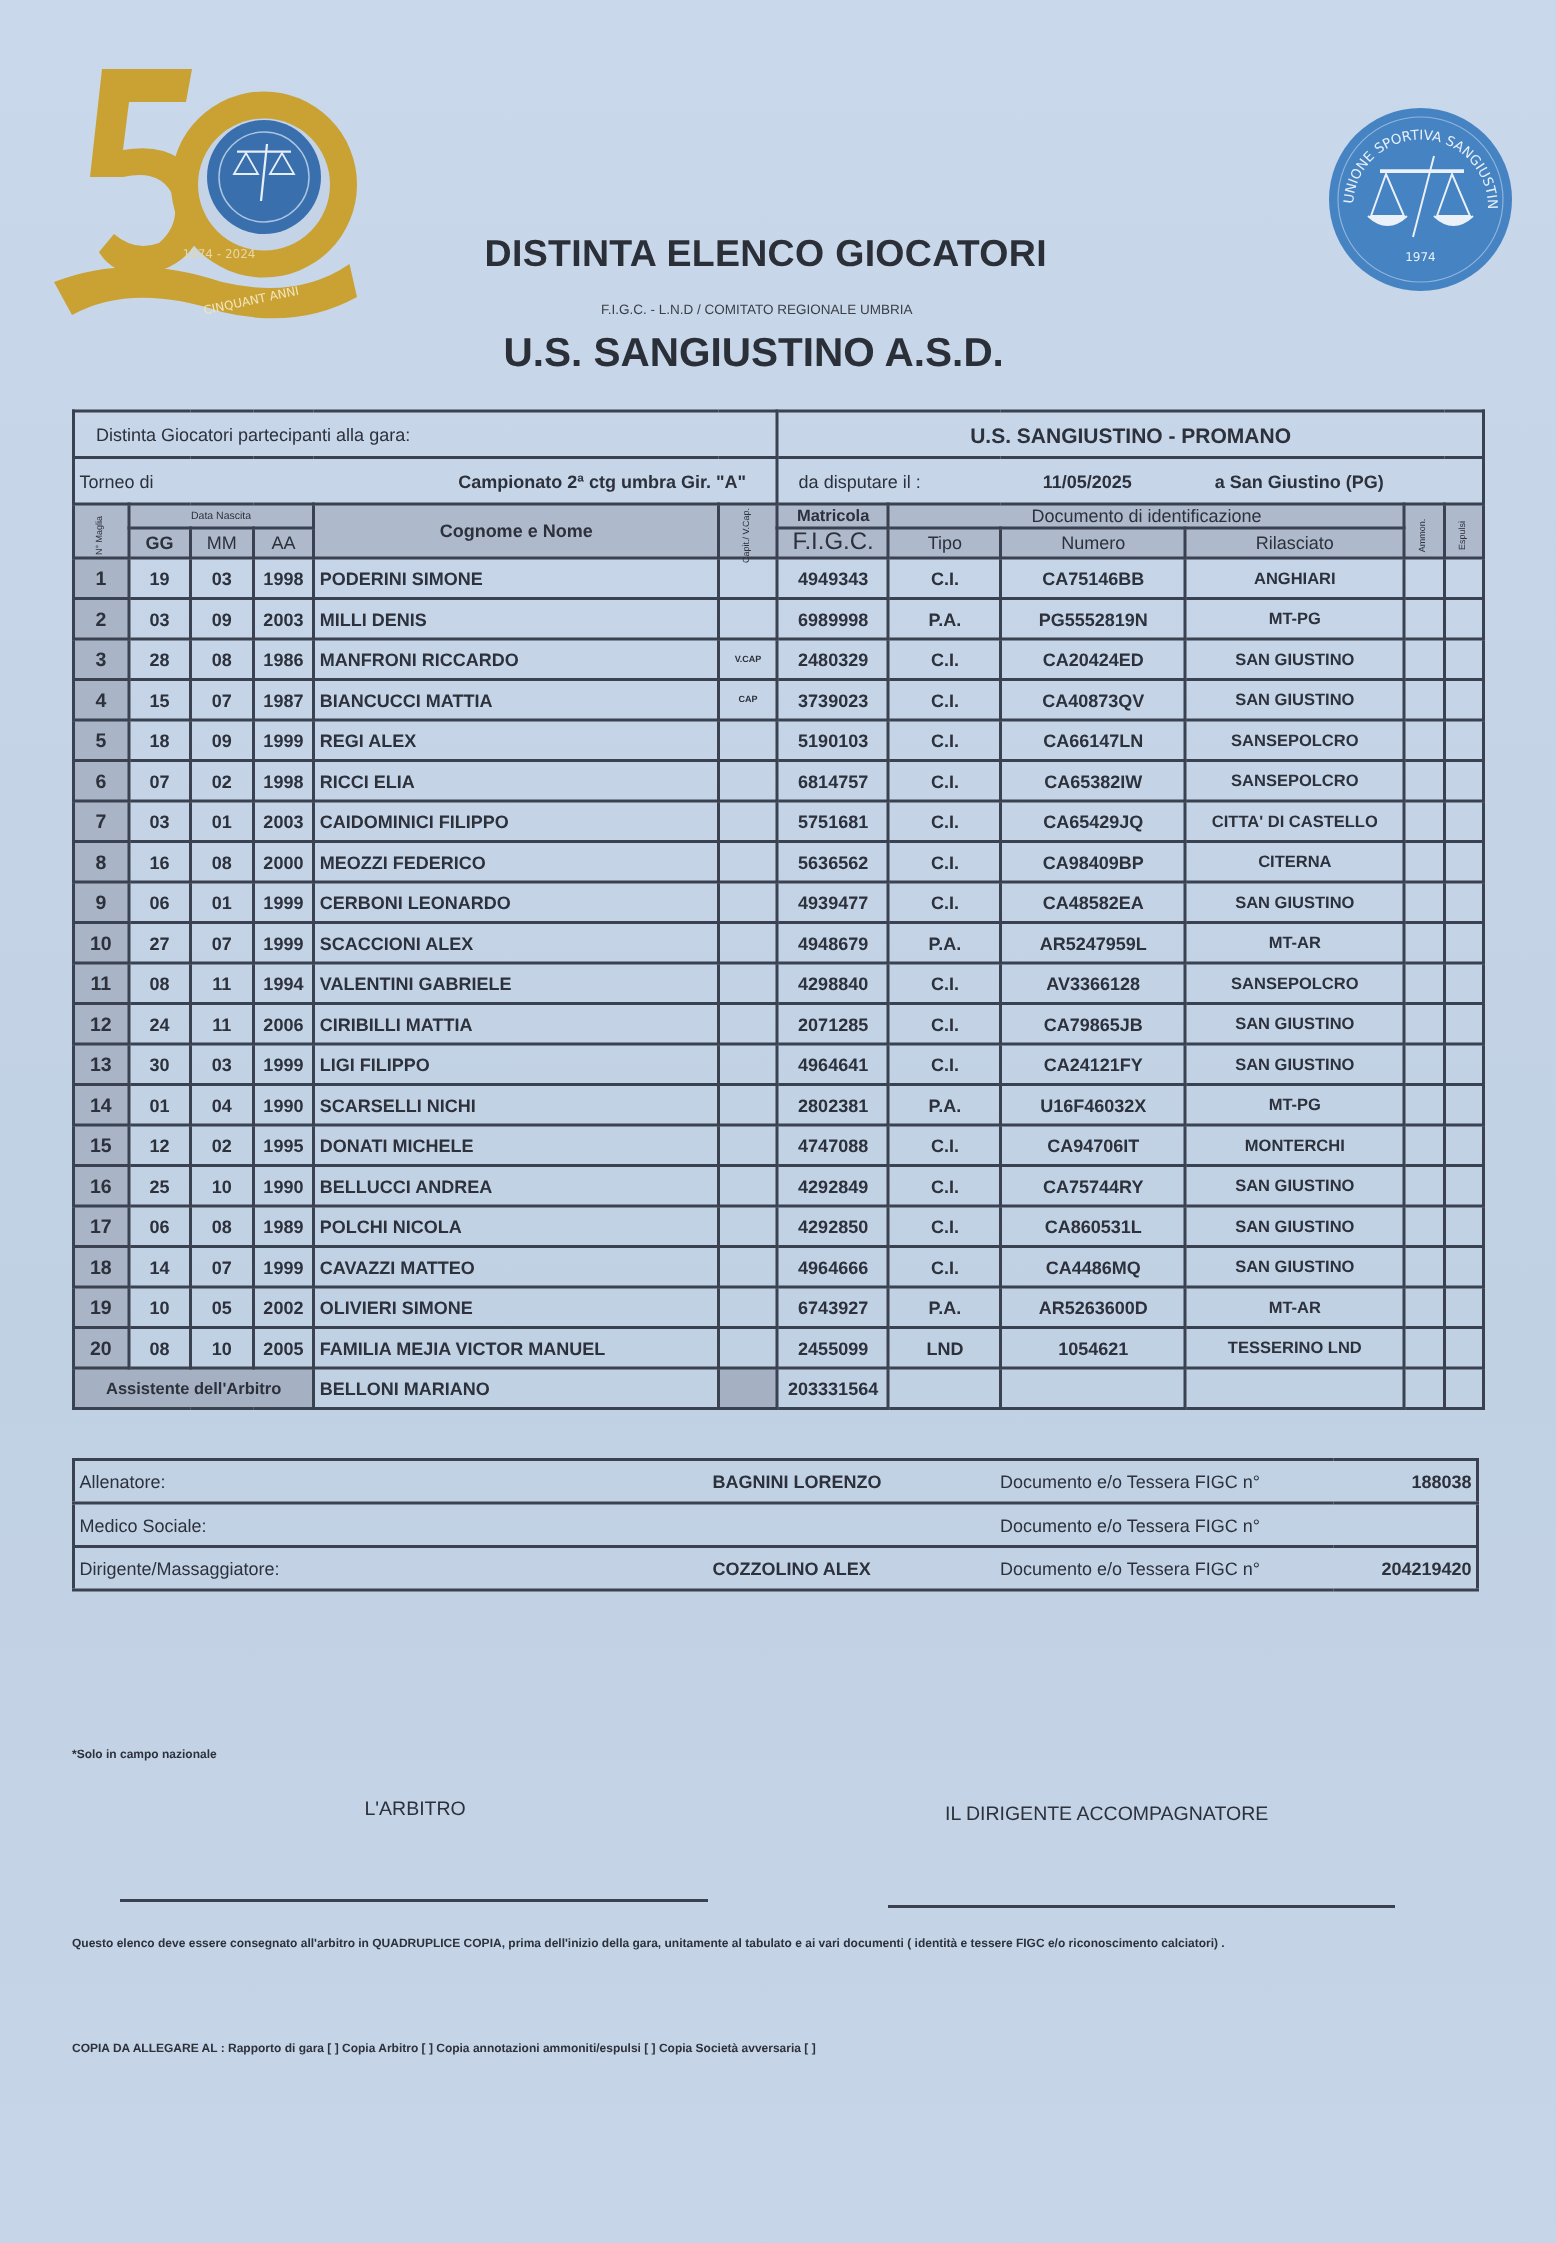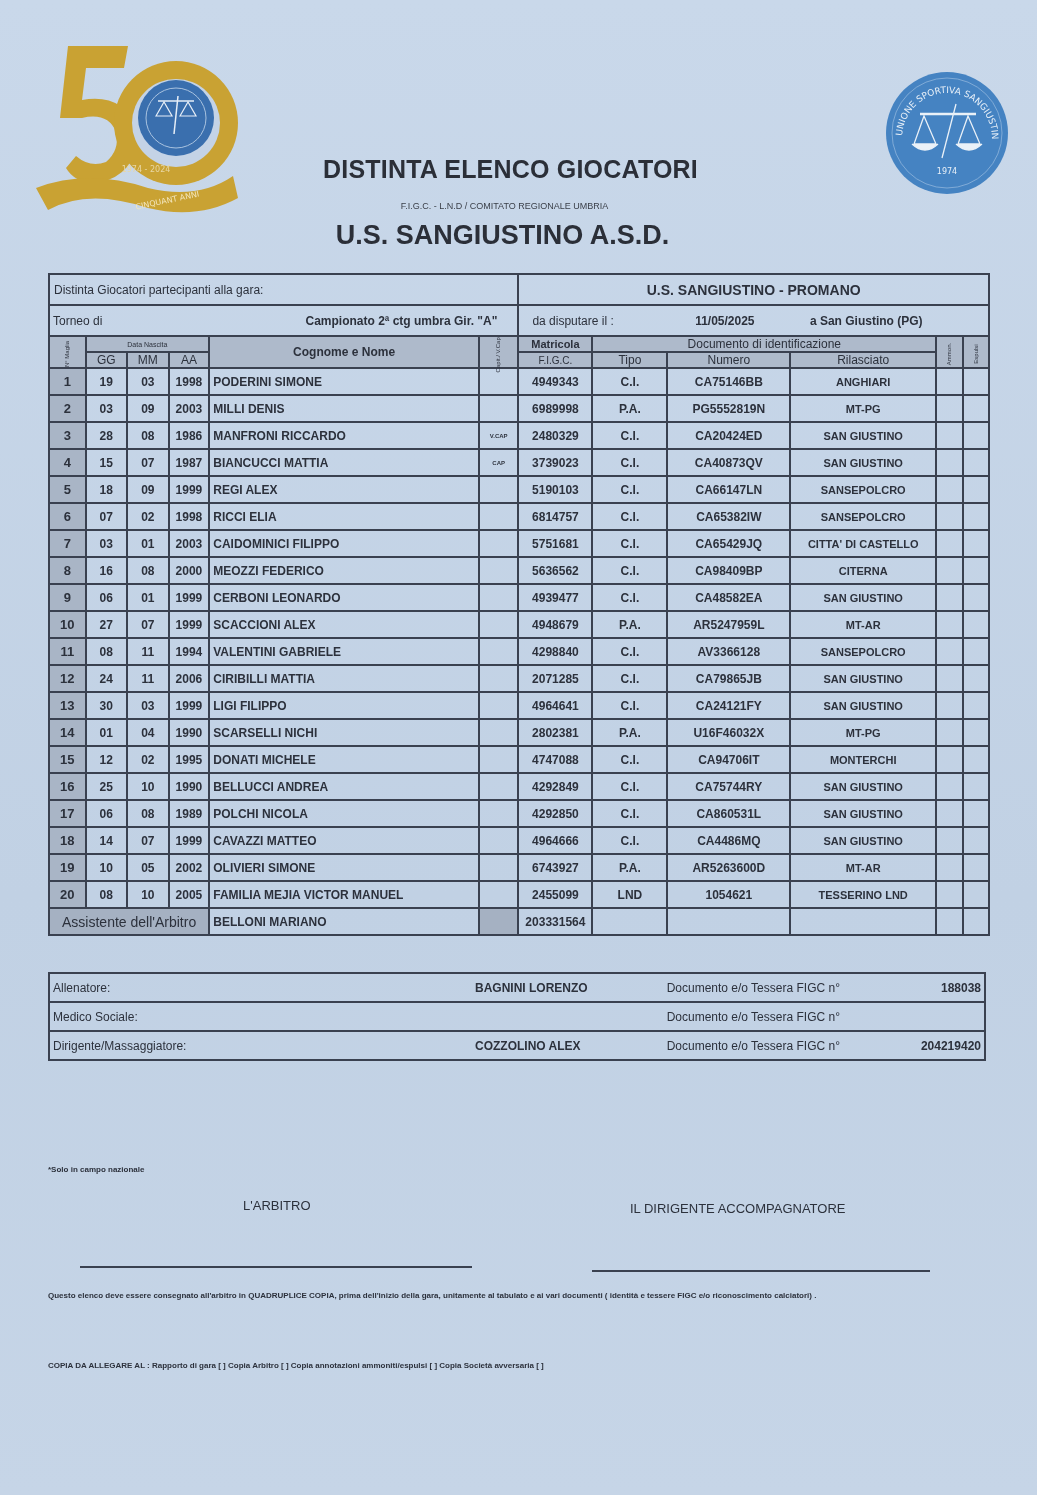--- a/index.html
+++ b/index.html
@@ -18,21 +18,21 @@
 
   .title { position: absolute; left: 0; width: 1037px; text-align: center; }
   .title.main { top: 155px; font-size: 25px; font-weight: bold; letter-spacing: 0.2px; color: #2b2f38; left: -8px; }
   .title.sub { top: 201px; font-size: 9px; color: #3a3f48; left: -14px; }
   .title.club { top: 220px; font-size: 27px; font-weight: bold; color: #2b2f38; left: -16px; }
 
   
   table { border-collapse: collapse; position: absolute; }
   .main-table { left: 48px; top: 273px; width: 942px; }
   .main-table td { border: 2px solid #3a4150; height: 25px; padding: 0; font-size: 12px; font-weight: bold; text-align: center; color: #2c313c; }
-  .main-table td.left { text-align: left; padding-left: 4px; font-weight: normal; }
+  .main-table td.left { text-align: left; padding-left: 14px; font-weight: normal; }
   .main-table .hdr-row td { height: 29px; }
   .main-table .hdr td { background: #aebacb; font-weight: bold; }
   .main-table .hdr .tiny { font-size: 7px; font-weight: normal; }
   .main-table .num { background: #a9b5c6; font-size: 13px; }
   .main-table .name { text-align: left; padding-left: 3px; }
   .main-table .shade { background: #a5b1c2; }
   .main-table .capt { font-size: 6px; }
   .rot { display: inline-block; transform: rotate(-90deg); font-size: 6px; white-space: nowrap; font-weight: normal; }
 
   .staff-table { left: 48px; top: 972px; width: 938px; }
@@ -124,24 +124,24 @@
       <td rowspan="2"><span class="rot">N° Maglia</span></td>
       <td colspan="3" class="tiny" style="height:14px">Data Nascita</td>
       <td rowspan="2">Cognome e Nome</td>
       <td rowspan="2"><span class="rot">Capit./ V.Cap.</span></td>
       <td style="height:14px;font-size:11px">Matricola</td>
       <td colspan="3" style="height:14px;font-weight:normal">Documento di identificazione</td>
       <td rowspan="2"><span class="rot">Ammon.</span></td>
       <td rowspan="2"><span class="rot">Espulsi</span></td>
     </tr>
     <tr class="hdr">
-      <td style="height:14px;font-weight:normal">GG</td>
+      <td style="height:14px;font-weight:bold">GG</td>
       <td style="height:14px;font-weight:normal">MM</td>
       <td style="height:14px;font-weight:normal">AA</td>
-      <td style="height:14px;font-size:10px;font-weight:normal">F.I.G.C.</td>
+      <td style="height:14px;font-size:16px;font-weight:normal">F.I.G.C.</td>
       <td style="height:14px;font-weight:normal">Tipo</td>
       <td style="height:14px;font-weight:normal">Numero</td>
       <td style="height:14px;font-weight:normal">Rilasciato</td>
     </tr>
     </tbody>
       <tbody id="player-rows">
         <tr>
           <td class="num">1</td>
           <td>19</td>
           <td>03</td>
@@ -417,21 +417,21 @@
           <td>2455099</td>
           <td>LND</td>
           <td>1054621</td>
           <td style="font-size: 11px;">TESSERINO LND</td>
           <td></td>
           <td></td>
         </tr>
       </tbody>
     <tbody>
         <tr>
-      <td colspan="4" class="shade" style="font-weight:normal;font-size:14px">Assistente dell'Arbitro</td>
+      <td colspan="4" class="shade" style="font-weight:bold;font-size:11px">Assistente dell'Arbitro</td>
       <td class="name">BELLONI MARIANO</td>
       <td class="shade"></td>
       <td>203331564</td>
       <td></td>
       <td></td>
       <td></td>
       <td></td>
       <td></td>
     </tr>
   </tbody>

